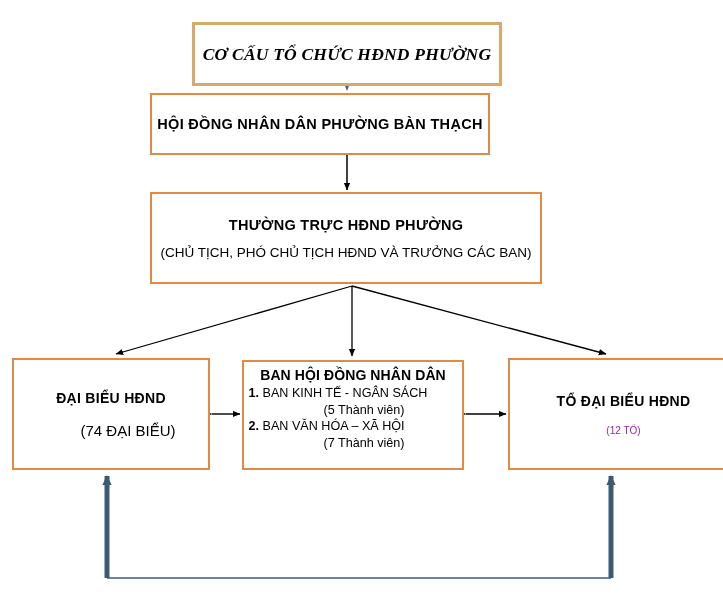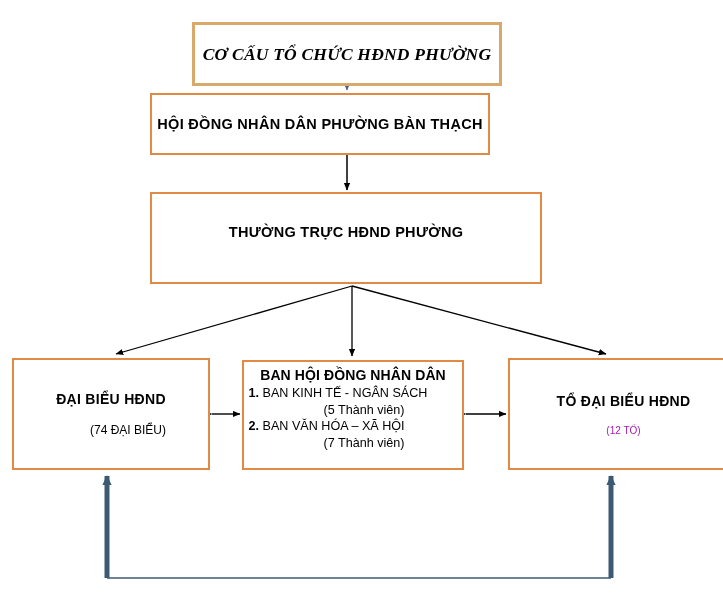--- a/index.html
+++ b/index.html
@@ -106,21 +106,21 @@
   #node-delegates .line-main {
     font-weight: bold;
     font-size: 14px;
     letter-spacing: 0.3px;
     color: #000000;
     white-space: nowrap;
     margin-bottom: 16px;
   }
   #node-delegates .line-sub {
     font-weight: normal;
-    font-size: 12px;
+    font-size: 15px;
     color: #000000;
     white-space: nowrap;
     margin-left: 34px;
   }
 
   
   #node-committees {
     left: 242px;
     top: 360px;
     width: 222px;
@@ -224,20 +224,21 @@
   <div class="node" id="node-title">
     <div class="line-main">CƠ CẤU TỔ CHỨC HĐND PHƯỜNG</div>
   </div>
 
   <div class="node" id="node-council">
     <div class="line-main">HỘI ĐỒNG NHÂN DÂN PHƯỜNG BÀN THẠCH</div>
   </div>
 
   <div class="node" id="node-standing">
     <div class="line-main">THƯỜNG TRỰC HĐND PHƯỜNG</div>
+    <div class="line-sub">(CHỦ TỊCH, PHÓ CHỦ TỊCH HĐND VÀ TRƯỞNG CÁC BAN)</div>
   </div>
 
   <div class="node" id="node-delegates">
     <div class="line-main">ĐẠI BIỂU HĐND</div>
     <div class="line-sub">(74 ĐẠI BIỂU)</div>
   </div>
 
   <div class="node" id="node-committees">
     <div class="line-main">BAN HỘI ĐỒNG NHÂN DÂN</div>
 

